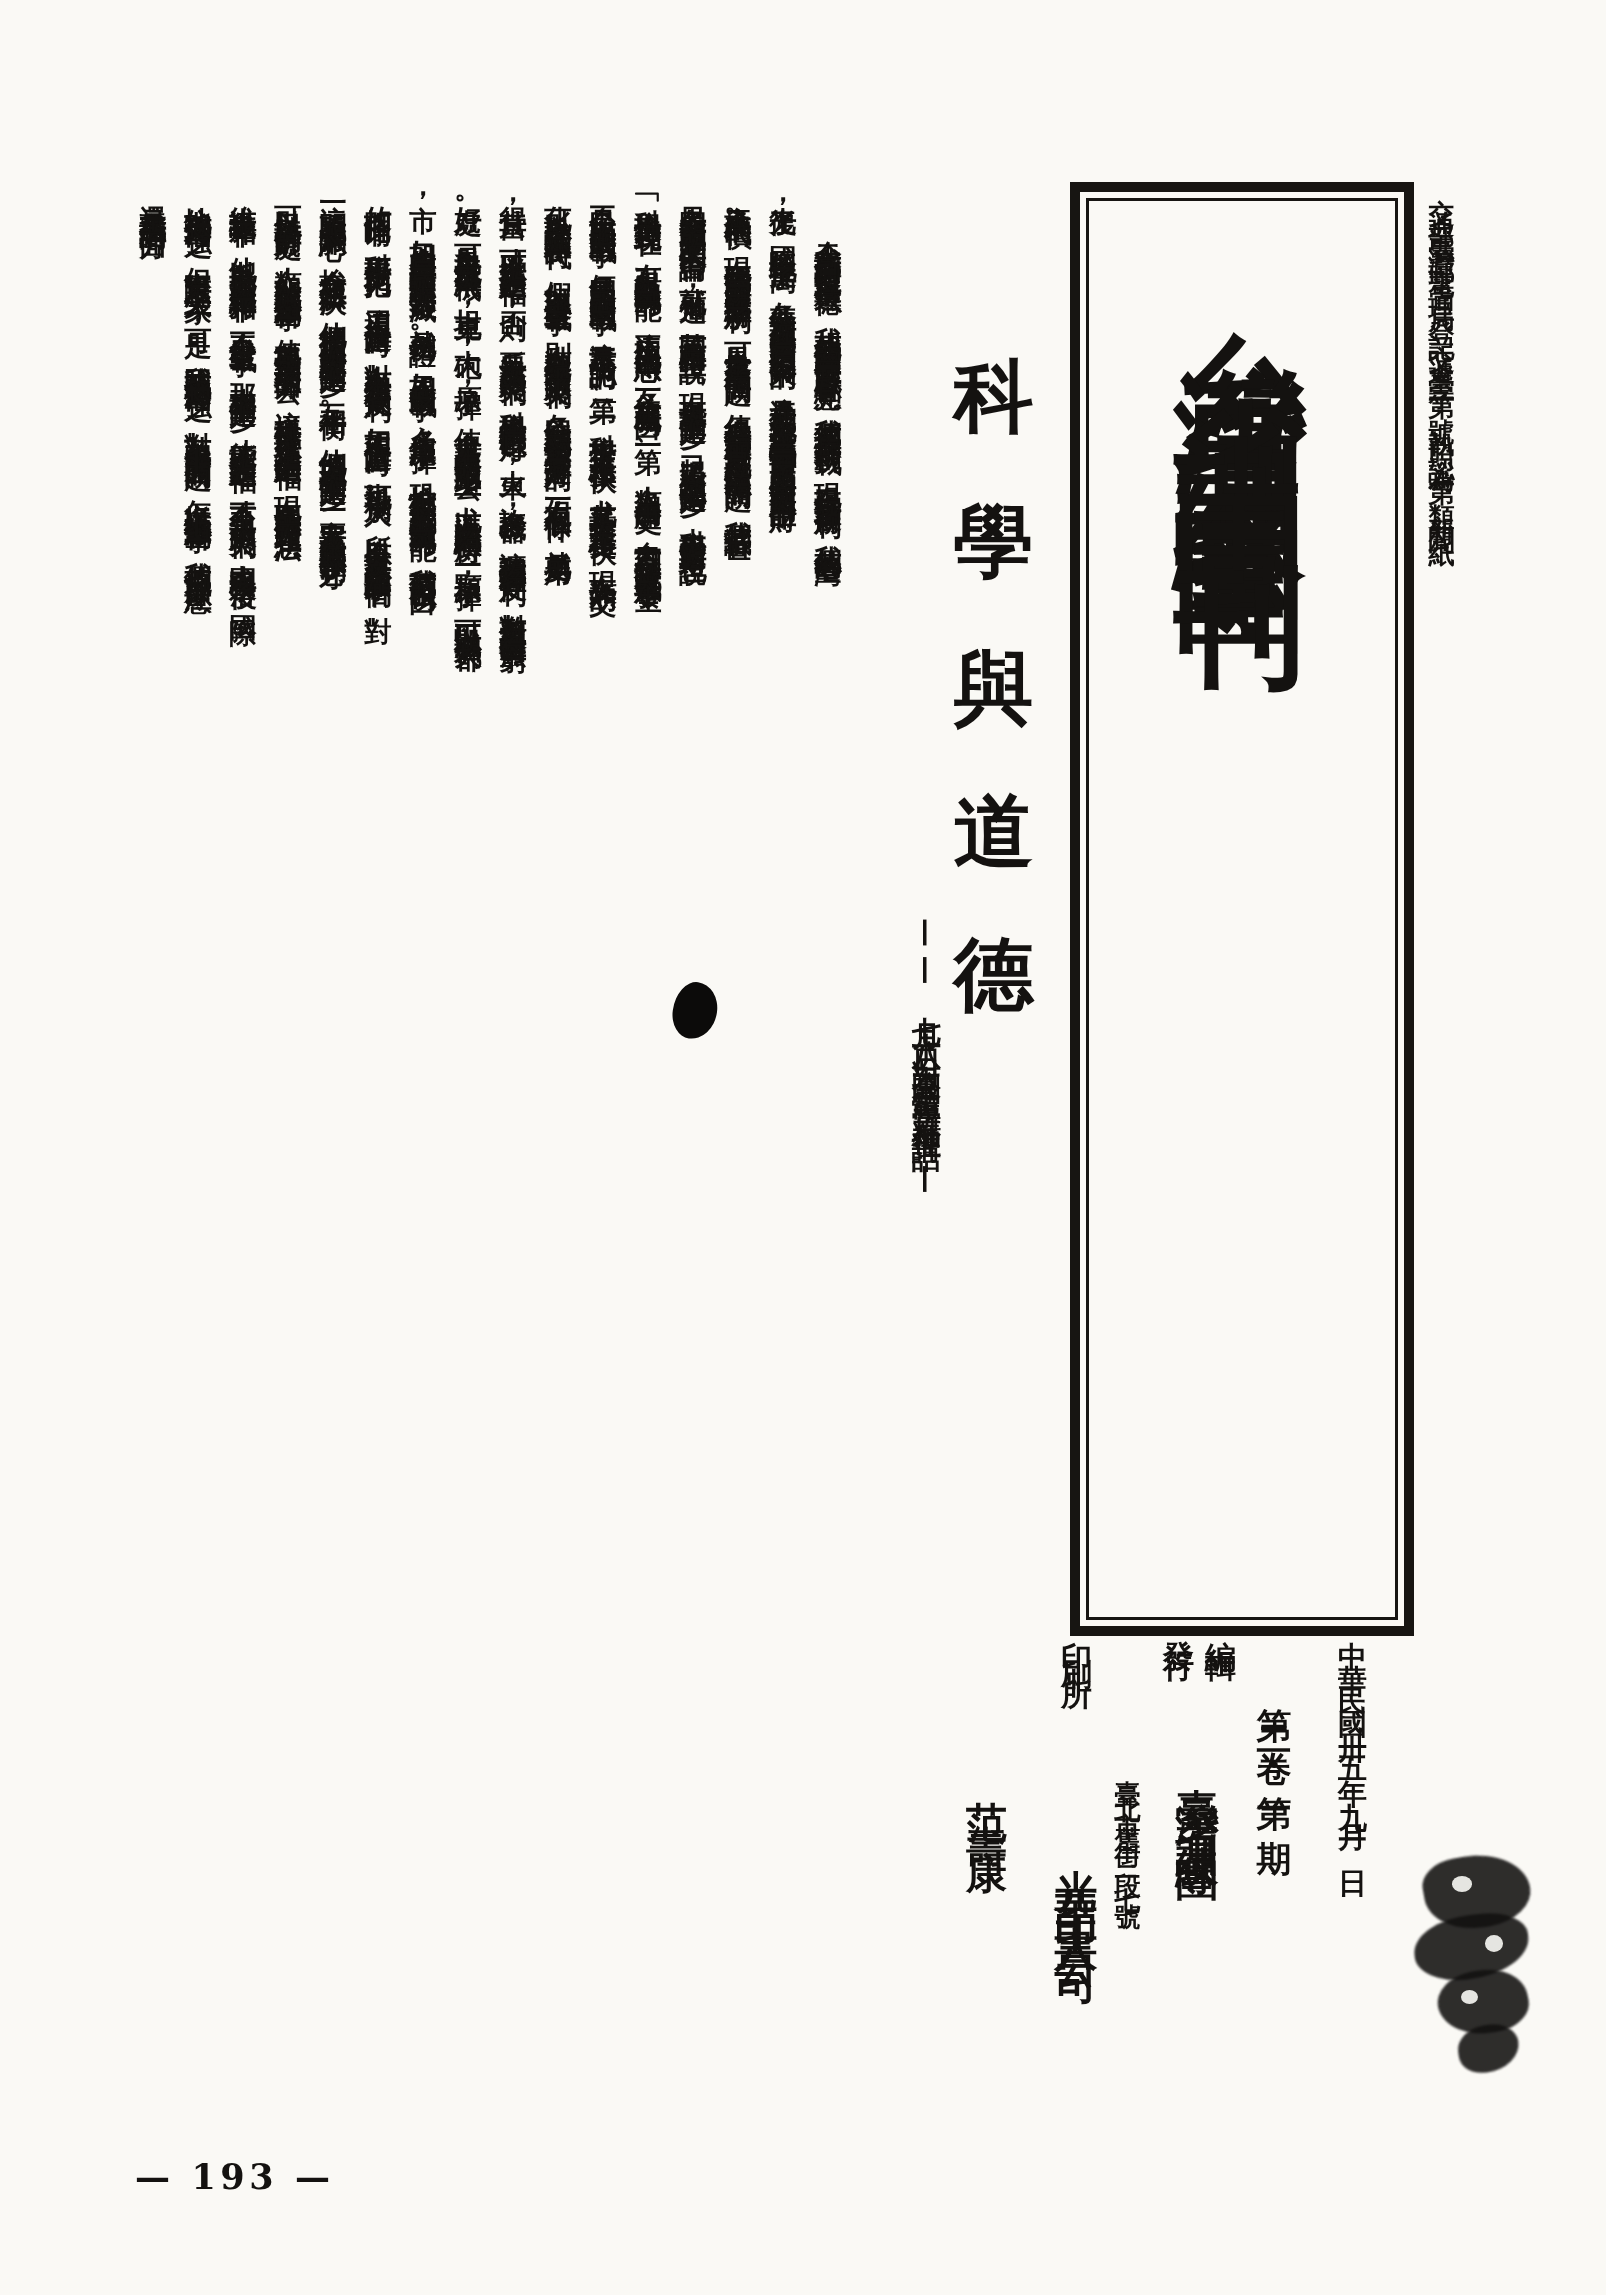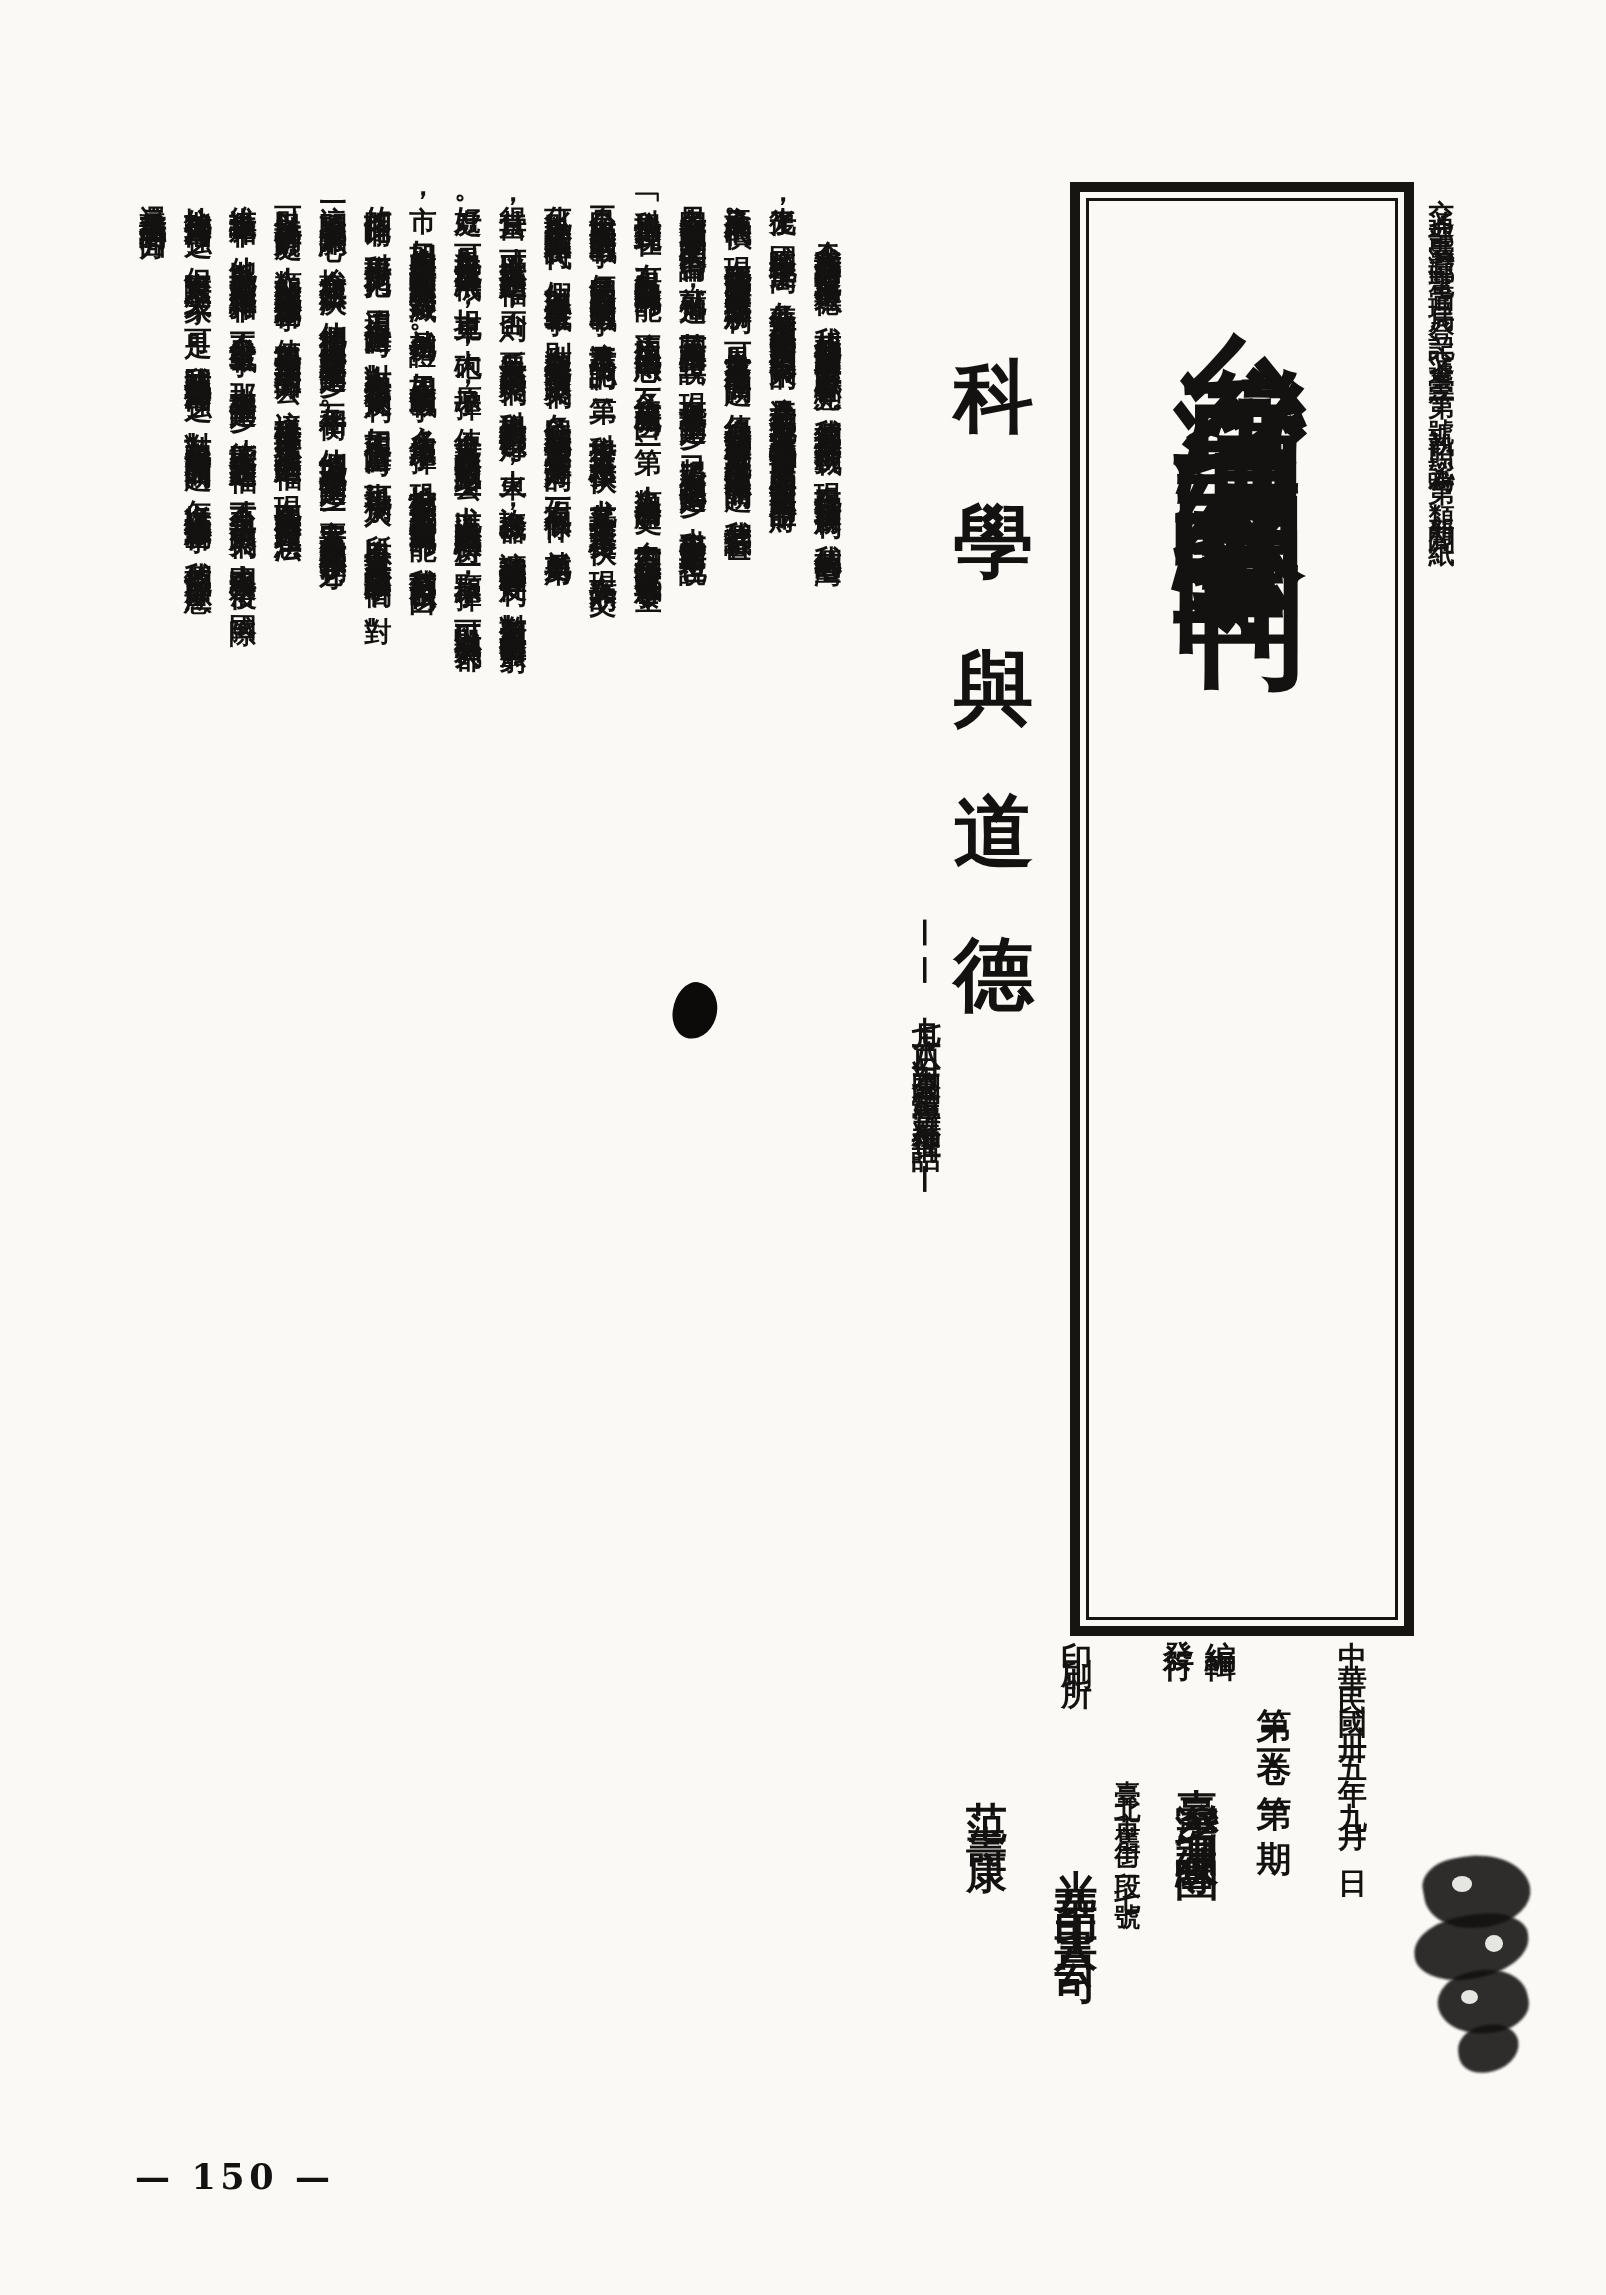--- a/index.html
+++ b/index.html
@@ -139,14 +139,14 @@
   <div class="bcol">的打個比喻：科學好比一把刀，這刀用得適當時，對人類生活有很大便利，如用得不適當時，也可殺傷別人。所以今日世界許多政治家和學者們，對</div>
   <div class="bcol">這一問題都非常關心，拚命在想法解決，他們想使道德的進步與科學的進步，互相平衡。他們以為現在科學的進步，一定要有進步的道德來控制它才</div>
   <div class="bcol">可以保持科學的好處。人類如能以道德來控制科學，使科學不會用到壞的方面去，這樣科學才可以增進人類生活的幸福。現在美國杜魯門整天在想法</div>
   <div class="bcol">維護世界和平，他以為世界如能長久維持和平，不再發生戰爭，那末科學的進步，才能增進人類的幸福，才不至引起很大的災禍。中國科學落後，國際</div>
   <div class="bcol">地位雖列為四強之一，但實際上趕不上人家。可是，我國既然稱為四強之一，對英美各國所考慮的問題—怎樣以道德控制科學—我們也常加以注意！</div>
   <div class="bcol">還是我所講的一方面。</div>
 </div>
 
 <div id="ink-blot"></div>
 
-<div id="page-number">— 150 —</div>
+<div id="page-number">— 193 —</div>
 
 
 </body></html>

